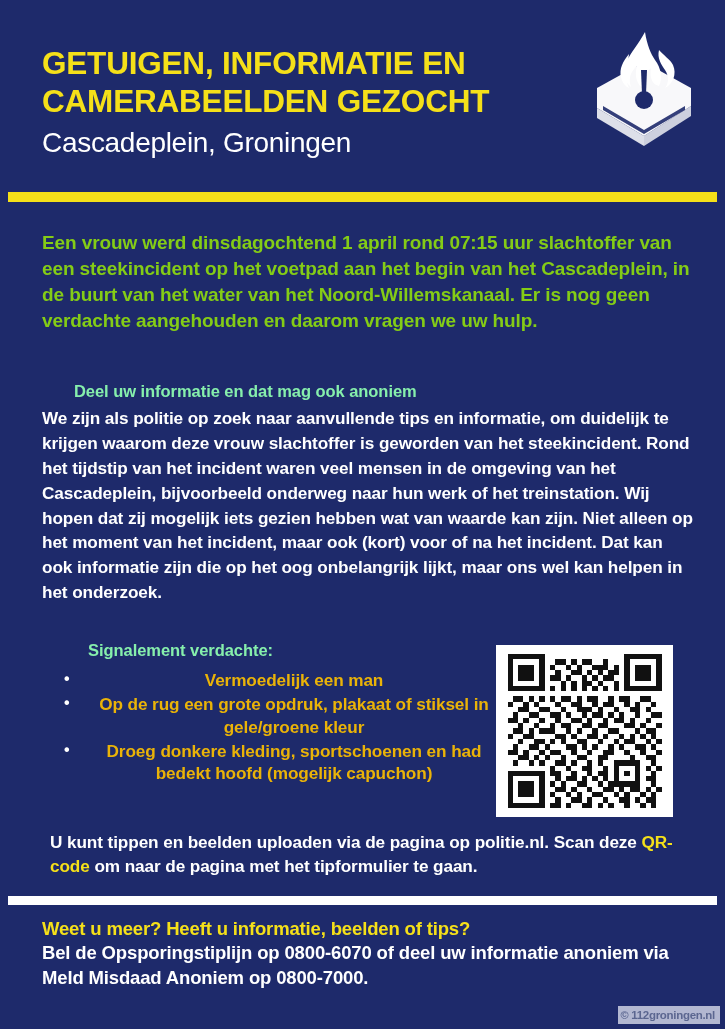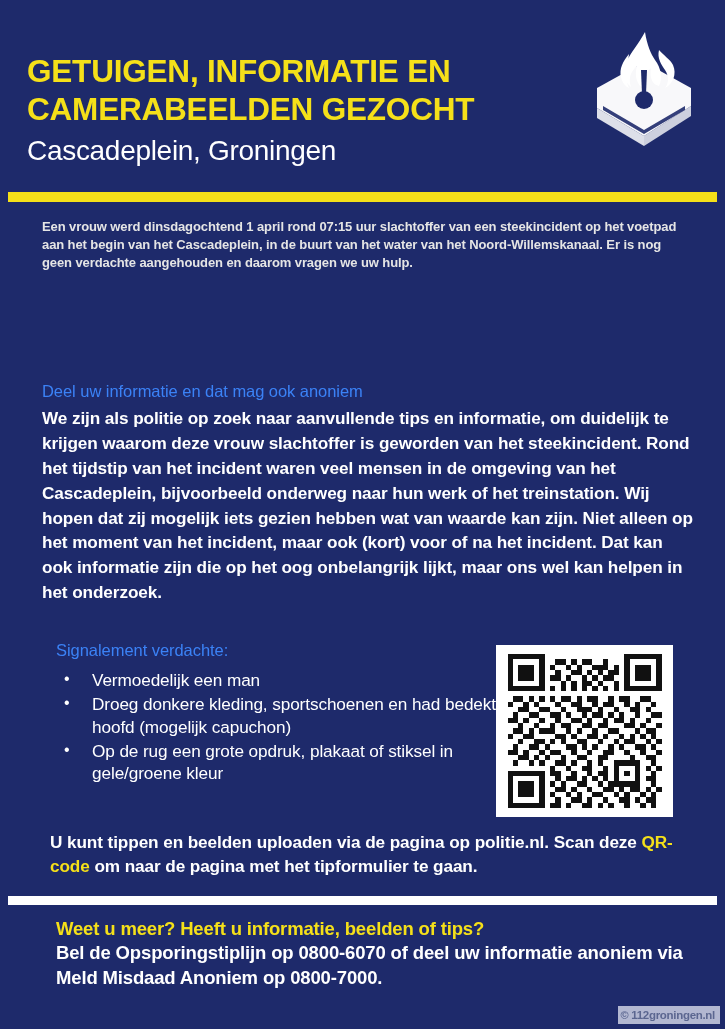--- a/index.html
+++ b/index.html
@@ -21,24 +21,24 @@
     width: 725px;
     height: 1029px;
     background: #1e2a6b;
     overflow: hidden;
   }
 
   
   .header {
     position: absolute;
     left: 0;
-    top: 16px;
+    top: 8px;
     width: 725px;
     height: 186px;
-    padding: 36px 40px 0 27px;
+    padding: 36px 40px 0 42px;
   }
 
   .header-title {
     font-size: 31.5px;
     font-weight: bold;
     line-height: 1.21;
     letter-spacing: -0.2px;
     color: #f5e019;
     max-width: 560px;
     text-transform: uppercase;
@@ -79,35 +79,36 @@
     top: 896px;
     width: 709px;
     height: 9px;
     background: #ffffff;
   }
 
   
   .lead {
     position: absolute;
     left: 42px;
-    top: 218px;
+    top: 230px;
     width: 650px;
-    font-size: 13px;
+    font-size: 19px;
     font-weight: bold;
     line-height: 1.37;
     letter-spacing: -0.1px;
-    color: #e5e5e5;
+    color: #84cc16;
   }
 
   .section-heading {
     font-size: 16.5px;
-    font-weight: normal;
-    color: #3b82f6;
+    font-weight: bold;
+    color: #86efac;
     line-height: 1.3;
     letter-spacing: -0.05px;
+    margin-left: 32px;
   }
 
   .share {
     position: absolute;
     left: 42px;
     top: 381px;
     width: 655px;
   }
 
   .share-body {
@@ -129,25 +130,26 @@
 
   .bullets {
     margin-top: 8px;
     list-style: none;
   }
 
   .bullets li {
     position: relative;
     padding-left: 36px;
     font-size: 17.2px;
-    font-weight: normal;
+    font-weight: bold;
     line-height: 1.32;
     letter-spacing: -0.1px;
-    color: #ffffff;
+    color: #eab308;
     margin-bottom: 1px;
+    text-align: center;
   }
 
   .bullets li::before {
     content: "•";
     position: absolute;
     left: 8px;
     top: -1px;
     font-size: 16px;
     color: #ffffff;
   }
@@ -174,21 +176,21 @@
     font-weight: bold;
     line-height: 1.42;
     letter-spacing: -0.1px;
     color: #ffffff;
   }
   .qr-link { color: #f5e019; }
 
   
   .footer {
     position: absolute;
-    left: 56px;
+    left: 42px;
     top: 917px;
     width: 660px;
   }
 
   .footer-heading {
     font-size: 18.5px;
     font-weight: bold;
     color: #f5e019;
     line-height: 1.3;
     letter-spacing: -0.15px;
@@ -263,22 +265,22 @@
 
   <div class="share">
     <div class="section-heading">Deel uw informatie en dat mag ook anoniem</div>
     <div class="share-body">We zijn als politie op zoek naar aanvullende tips en informatie, om duidelijk te krijgen waarom deze vrouw slachtoffer is geworden van het steekincident. Rond het tijdstip van het incident waren veel mensen in de omgeving van het Cascadeplein, bijvoorbeeld onderweg naar hun werk of het treinstation. Wij hopen dat zij mogelijk iets gezien hebben wat van waarde kan zijn. Niet alleen op het moment van het incident, maar ook (kort) voor of na het incident. Dat kan ook informatie zijn die op het oog onbelangrijk lijkt, maar ons wel kan helpen in het onderzoek.</div>
   </div>
 
   <div class="signalement">
     <div class="section-heading">Signalement verdachte:</div>
     <ul class="bullets">
       <li>Vermoedelijk een man</li>
+      <li>Op de rug een grote opdruk, plakaat of stiksel in gele/groene kleur</li>
       <li>Droeg donkere kleding, sportschoenen en had bedekt hoofd (mogelijk capuchon)</li>
-      <li>Op de rug een grote opdruk, plakaat of stiksel in gele/groene kleur</li>
     </ul>
   </div>
 
   <div class="qr-wrap">
     <svg viewBox="0 0 29 29" xmlns="http://www.w3.org/2000/svg" shape-rendering="crispEdges">
       <rect width="29" height="29" fill="#ffffff"></rect>
       <g fill="#111111">
 
         <rect x="0" y="0" width="7" height="1"></rect>
           <rect x="0" y="6" width="7" height="1"></rect>

